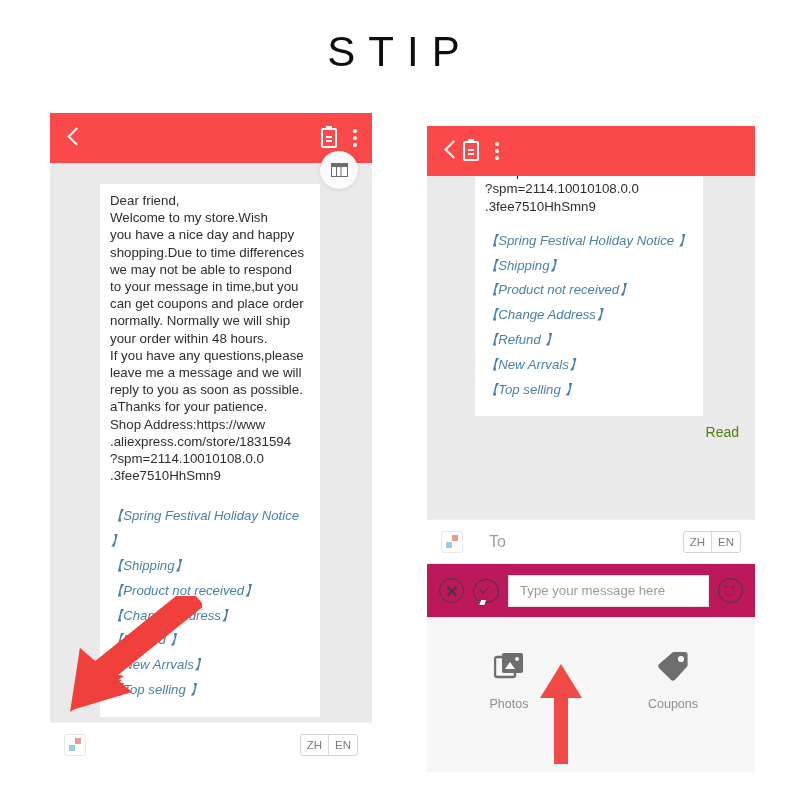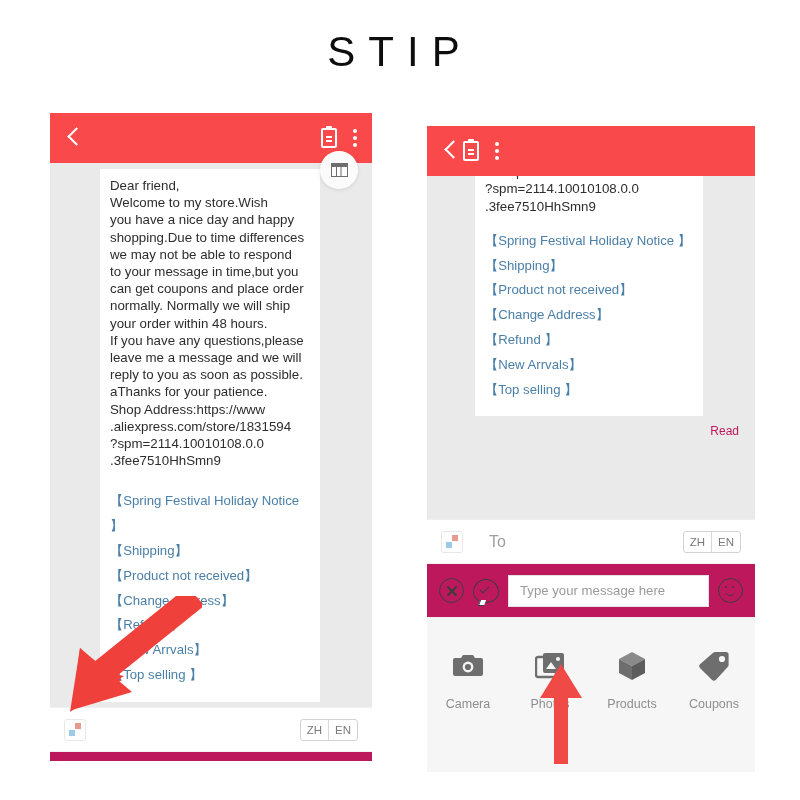--- a/index.html
+++ b/index.html
@@ -136,54 +136,54 @@
     background: #6d6d6d;
     box-shadow: 4.5px 0 0 0 #6d6d6d;
   }
 
   
   .chat-area {
     position: relative;
     background: #eaeaea;
     overflow: hidden;
   }
-  #chat-left  { height: 544px; padding-top: 6px; }
+  #chat-left  { height: 544px; padding-top: 6px; margin-top: 15px; }
   #chat-right { height: 343px; }
 
   .bubble {
     background: #ffffff;
     margin-left: 50px;
     margin-right: 52px;
     padding: 8px 10px 14px 10px;
     font-size: 13.3px;
     line-height: 17.2px;
     color: #2d2d2d;
   }
   #bubble-left  { margin-left: 50px; margin-right: 52px; }
   #bubble-right {
     margin-left: 48px; margin-right: 52px;
     margin-top: -38px;
     padding-top: 8px;
   }
   .bubble p { white-space: pre-wrap; }
 
-  .link-list { margin-top: 20px; }
+  .link-list { margin-top: 20px; font-style: italic; }
   #bubble-right .link-list { margin-top: 14px; }
   .link-item {
     color: #4a7fa8;
     font-size: 13.2px;
     line-height: 24.8px;
     cursor: pointer;
   }
 
   .read-row {
     text-align: right;
     padding: 8px 16px 6px 0;
-    font-size: 12px;
-    color: #be185d;
+    font-size: 14px;
+    color: #4d7c0f;
     background: #eaeaea;
   }
 
   
   .trans-row {
     height: 44px;
     background: #ffffff;
     display: flex;
     align-items: center;
     padding: 0 14px;
@@ -490,53 +490,33 @@
 
     <div class="composer">
       <div class="circ-btn icon-close"></div>
       <div class="icon-quickreply"></div>
       <input class="msg-input" type="text" placeholder="Type your message here" style="">
       <div class="icon-smiley"></div>
     </div>
 
     <div class="tray">
 
-      <div class="tray-item">
-        <div class="tray-glyph">
-          <svg width="32" height="26" viewBox="0 0 32 26">
-            <path d="M11 2 h10 l2 3 h6 a2 2 0 0 1 2 2 v14 a2 2 0 0 1 -2 2 H3 a2 2 0 0 1 -2 -2 V7 a2 2 0 0 1 2 -2 h6 z" fill="#6e6e6e"></path>
-            <circle cx="16" cy="14" r="5.4" fill="#f6f6f6"></circle>
-            <circle cx="16" cy="14" r="3.1" fill="#6e6e6e"></circle>
-          </svg>
-        </div>
-        <div class="tray-label">Camera</div>
-      </div>
 
       <div class="tray-item">
         <div class="tray-glyph">
           <svg width="30" height="28" viewBox="0 0 30 28">
             <rect x="1" y="5" width="20" height="20" rx="2" fill="none" stroke="#6e6e6e" stroke-width="2.4"></rect>
             <rect x="8" y="1" width="21" height="20" rx="2" fill="#6e6e6e"></rect>
             <polygon points="11,17 16,10 21,17" fill="#f6f6f6"></polygon>
             <circle cx="23" cy="7" r="2" fill="#f6f6f6"></circle>
           </svg>
         </div>
         <div class="tray-label">Photos</div>
       </div>
 
-      <div class="tray-item">
-        <div class="tray-glyph">
-          <svg width="28" height="30" viewBox="0 0 28 30">
-            <polygon points="14,1 27,8 14,15 1,8" fill="#8a8a8a"></polygon>
-            <polygon points="1,8 14,15 14,29 1,22" fill="#6e6e6e"></polygon>
-            <polygon points="27,8 14,15 14,29 27,22" fill="#5c5c5c"></polygon>
-          </svg>
-        </div>
-        <div class="tray-label">Products</div>
-      </div>
 
       <div class="tray-item">
         <div class="tray-glyph">
           <svg width="30" height="30" viewBox="0 0 30 30">
             <path d="M16 1 h11 a2.6 2.6 0 0 1 2.6 2.6 V14 a3 3 0 0 1 -0.9 2.1 L17 28.8 a3 3 0 0 1 -4.2 0 L1.2 17.2 a3 3 0 0 1 0 -4.2 L13.9 1.9 A3 3 0 0 1 16 1 z" fill="#6e6e6e"></path>
             <circle cx="23" cy="8" r="3.1" fill="#f6f6f6"></circle>
           </svg>
         </div>
         <div class="tray-label">Coupons</div>
       </div>

